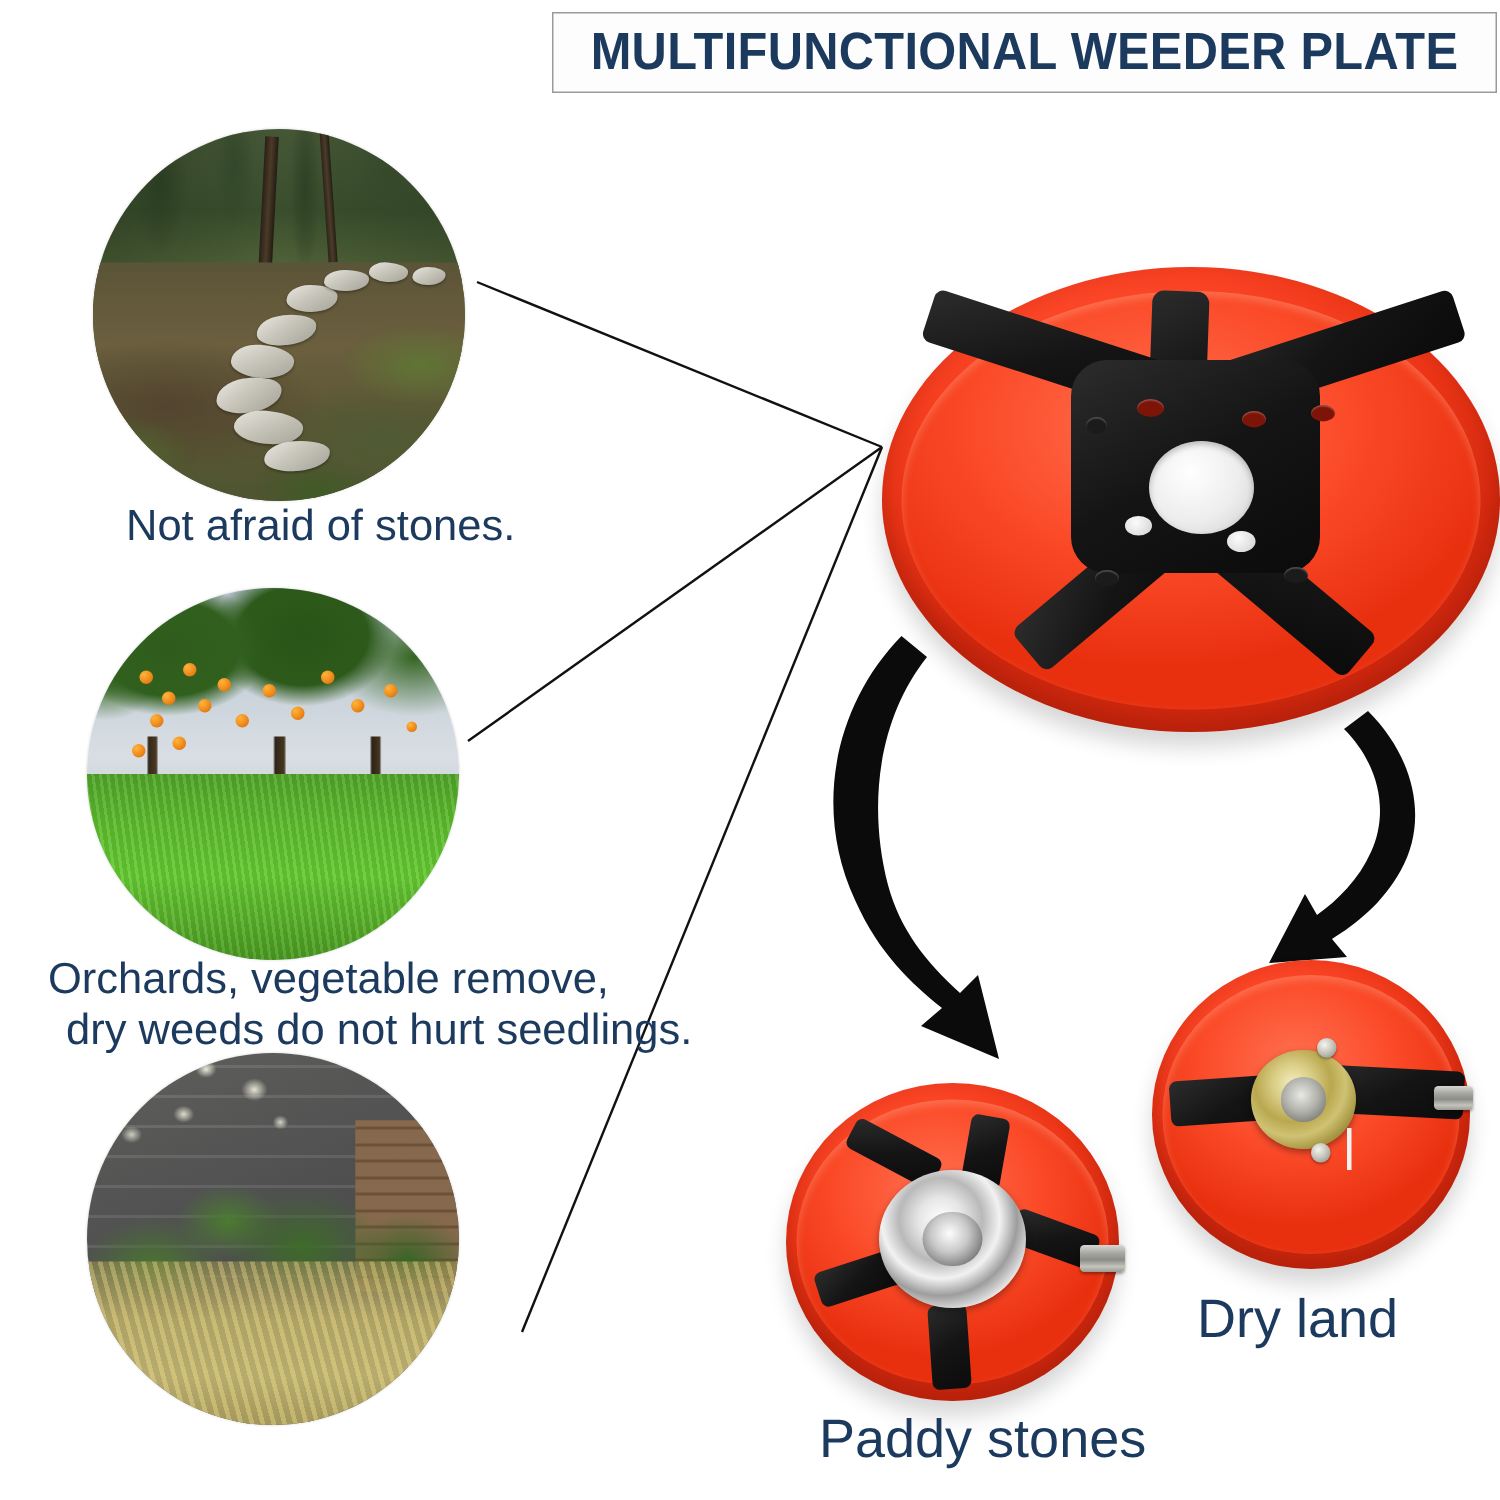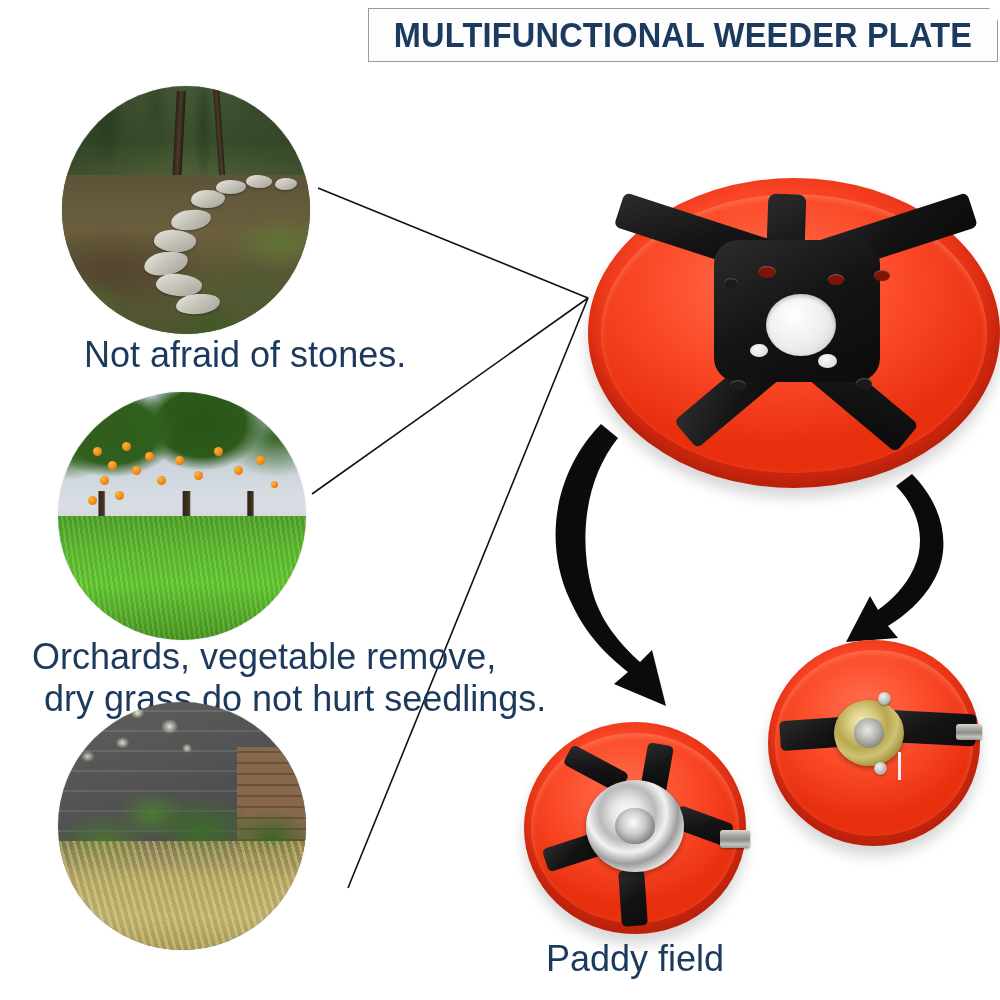--- a/index.html
+++ b/index.html
@@ -9,21 +9,20 @@
   }
   body {
     font-family: "Liberation Sans", sans-serif;
   }
   #page {
     position: relative;
     width: 1000px;
     height: 1000px;
     background: #ffffff;
     overflow: hidden;
-    border-radius: 32px;
   }
 
   
   .title-box {
     position: absolute;
     left: 368px;
     top: 8px;
     width: 630px;
     height: 54px;
     border: 1px solid #9a9a9a;
@@ -144,21 +143,21 @@
     position:absolute; left:0; bottom:0; width:100%; height:44%;
     background:
       repeating-linear-gradient(75deg, rgba(214,196,122,0.55) 0 3px, rgba(150,140,80,0.35) 3px 7px),
       linear-gradient(rgba(160,150,86,0.3) 0%, #b9ad6e 35%, #c9bd7c 70%, #a99d60 100%);
   }
 
   
   .caption {
     position: absolute;
     color: #1c3a5e;
-    font-size: 36px;
+    font-size: 29px;
     line-height: 1.18;
     white-space: nowrap;
   }
 
   
   .pointer-svg { position:absolute; left:0; top:0; width:1000px; height:1000px; pointer-events:none; }
 
   
   .product { position: absolute; }
 
@@ -283,21 +282,21 @@
     <div class="orange" style="left:63%; top:22%;"></div>
     <div class="orange" style="left:71%; top:30%;"></div>
     <div class="orange" style="left:80%; top:26%;"></div>
     <div class="orange" style="left:86%; top:36%; width:7px; height:7px;"></div>
     <div class="orange" style="left:8%; top:50%; width:7px; height:7px;"></div>
     <div class="p2-trunks"></div>
     <div class="p2-grass"></div>
   </div>
   <div class="caption" style="left:32px; top:636px;">
     <div>Orchards, vegetable remove,</div>
-    <div style="padding-left:12px;">dry grass do not hurt seedlings.</div>
+    <div style="padding-left:12px;">dry weeds do not hurt seedlings.</div>
   </div>
 
   <div class="photo" style="left:58px; top:702px; width:248px; height:248px;">
     <div class="layer p3-wall"></div>
     <div class="p3-bricks"></div>
     <div class="p3-light"></div>
     <div class="p3-green"></div>
     <div class="p3-dry"></div>
   </div>
 
@@ -332,27 +331,28 @@
     <div class="disc-main"></div>
     <div class="disc-lip"></div>
     <div class="blade blade-dark" style="left:40px; top:36px; width:64px; height:22px; border-radius:5px; transform:rotate(28deg);"></div>
     <div class="blade blade-dark" style="left:120px; top:22px; width:26px; height:48px; border-radius:5px; transform:rotate(10deg);"></div>
     <div class="blade blade-dark" style="left:150px; top:92px; width:58px; height:24px; border-radius:5px; transform:rotate(20deg);"></div>
     <div class="blade blade-dark" style="left:96px; top:148px; width:26px; height:56px; border-radius:5px; transform:rotate(-4deg);"></div>
     <div class="blade blade-dark" style="left:20px; top:118px; width:58px; height:24px; border-radius:5px; transform:rotate(-18deg);"></div>
     <div class="chrome-hub" style="left:62px; top:58px; width:98px; height:92px;"></div>
     <div class="nut-bolt" style="left:196px; top:108px; width:30px; height:18px; border-radius:3px;"></div>
   </div>
-  <div class="label" style="left:546px; top:938px;">Paddy field</div>
+  <div class="label" style="left:546px; top:938px;">Paddy stones</div>
 
   <div class="product" style="left:768px; top:640px; width:212px; height:206px;">
     <div class="disc-main"></div>
     <div class="disc-lip"></div>
     <div class="blade blade-dark" style="left:12px; top:78px; width:92px; height:30px; border-radius:5px; transform:rotate(-4deg);"></div>
     <div class="blade blade-dark" style="left:112px; top:72px; width:96px; height:32px; border-radius:5px; transform:rotate(3deg);"></div>
     <div class="brass-hub" style="left:66px; top:60px; width:70px; height:66px;"></div>
     <div class="screw" style="left:110px; top:52px; width:13px; height:13px;"></div>
     <div class="screw" style="left:106px; top:122px; width:13px; height:13px;"></div>
     <div class="nut-bolt" style="left:188px; top:84px; width:26px; height:16px; border-radius:3px;"></div>
     <div style="position:absolute; left:130px; top:112px; width:3px; height:28px; background:#f2f2f2;"></div>
   </div>
+  <div class="label" style="left:798px; top:858px;">Dry land</div>
 
 </div>
 
 </body></html>

